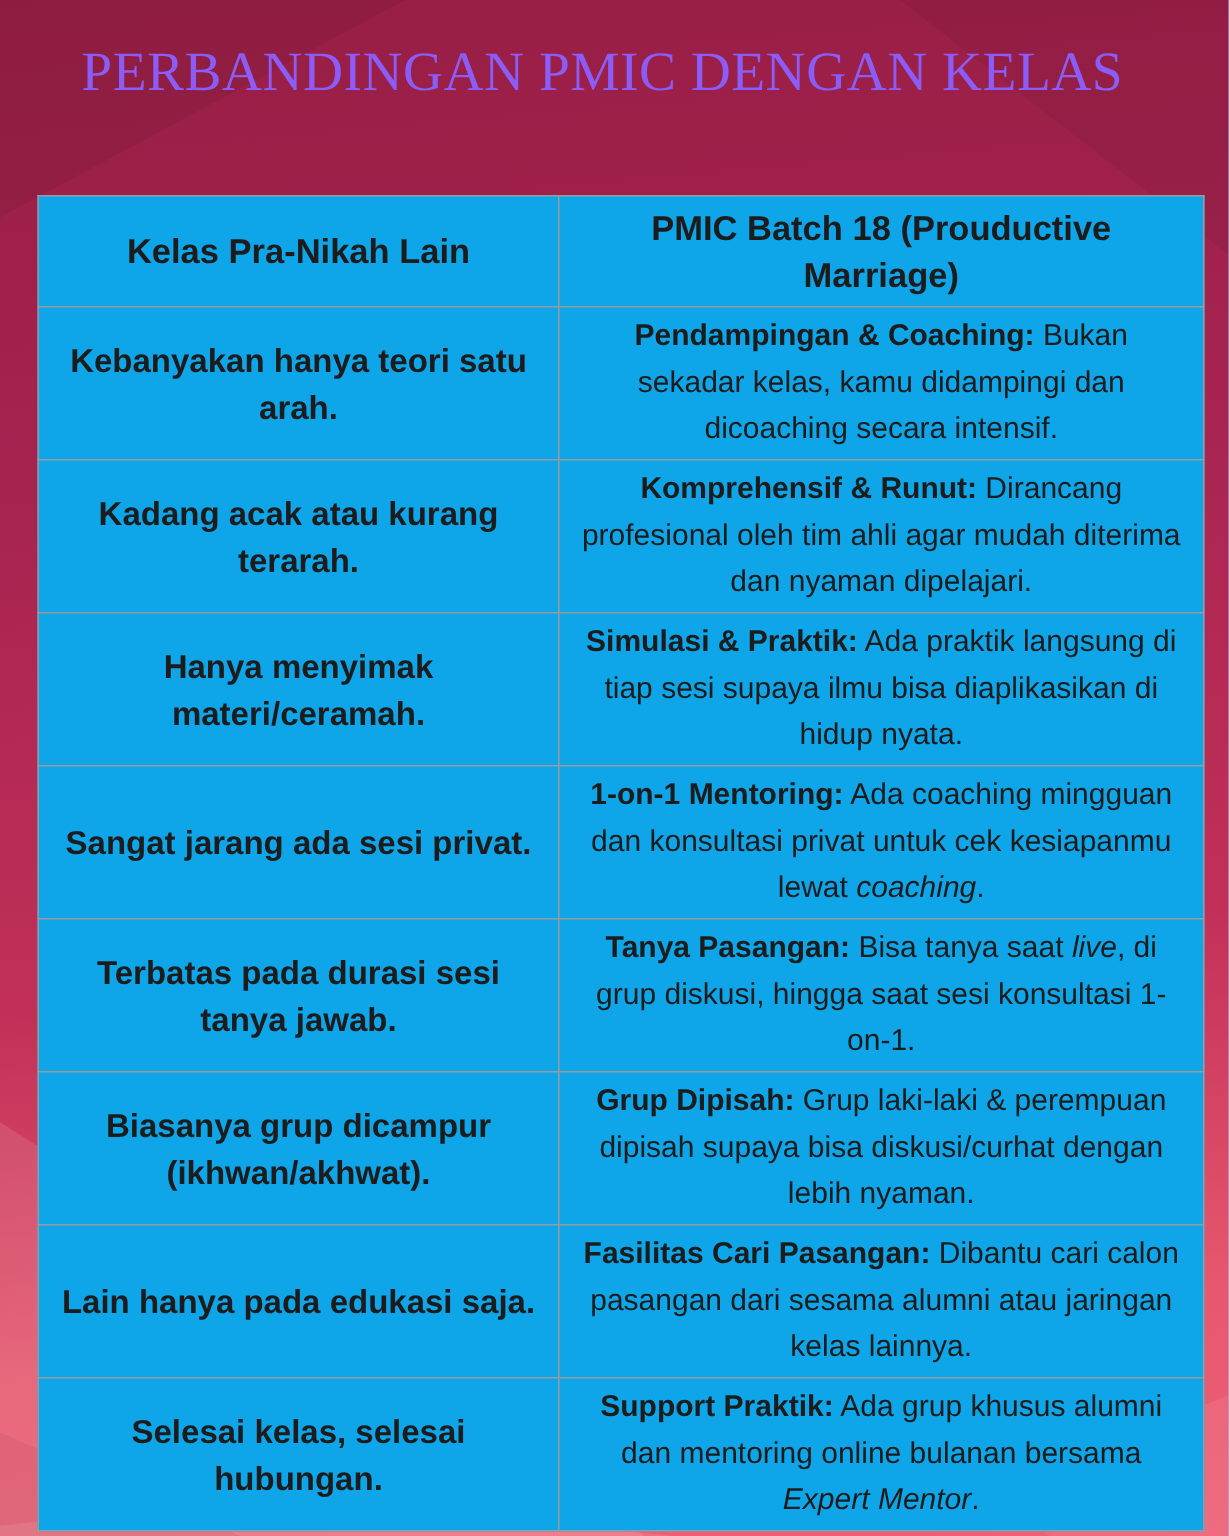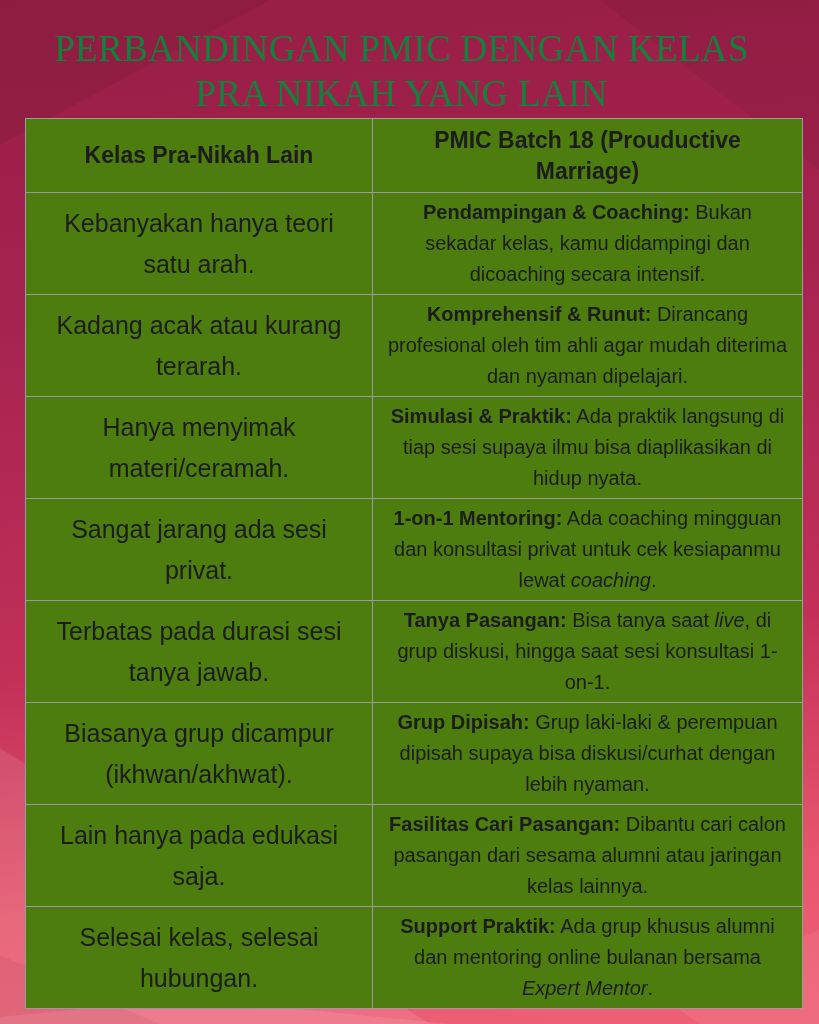--- a/index.html
+++ b/index.html
@@ -14,67 +14,66 @@
   .facet.f1 { background: rgba(0,0,0,0.06); clip-path: polygon(0 0, 270px 0, 0 145px); }
   .facet.f2 { background: rgba(0,0,0,0.05); clip-path: polygon(819px 0, 600px 0, 819px 170px); }
   .facet.f3 { background: rgba(255,255,255,0.10); clip-path: polygon(0 748px, 0 1024px, 430px 1024px); }
   .facet.f4 { background: rgba(255,255,255,0.10); clip-path: polygon(190px 998px, -70px 1024px, 450px 1024px); }
   .facet.f5 { background: rgba(255,255,255,0.07); clip-path: polygon(660px 996px, 819px 930px, 819px 1024px, 700px 1024px); }
   .facet.f6 { background: rgba(0,0,0,0.05); clip-path: polygon(0 1024px, 0 955px, 160px 1024px); }
 
   .title-wrap {
     position: absolute; top: 26px; left: 0; right: 16px;
     text-align: center;
-    color: #15803d;
+    color: #8b5cf6;
     font-family: "Liberation Serif", "DejaVu Serif", serif;
     font-size: 37px; line-height: 45px; font-weight: 400;
     letter-spacing: 0.3px;
   }
   .title-line { white-space: nowrap; }
 
   table.cmp {
-    position: absolute; top: 118px; left: 25px;
+    position: absolute; top: 130px; left: 25px;
     width: 777px; height: 882px;
     border-collapse: collapse;
-    background: #4d7c0f;
+    background: #0ea5e9;
     table-layout: fixed;
   }
   table.cmp th, table.cmp td {
     border: 1px solid #9b9b9b;
     text-align: center;
     vertical-align: middle;
     padding: 4px 14px;
     color: #1c1c1c;
     box-sizing: border-box;
   }
   col.c-left  { width: 347px; }
   col.c-right { width: 430px; }
   tr.hdr { height: 74px; }
   tr.data-row { height: 101px; }
   th.hcell {
     font-size: 23px; line-height: 31px; font-weight: 700;
   }
-  td.cl { font-size: 25px; line-height: 41px; font-weight: 400; }
+  td.cl { font-size: 22px; line-height: 31px; font-weight: 700; }
   td.cr { font-size: 20px; line-height: 31px; font-weight: 400; }
   .b { font-weight: 700; }
   .i { font-style: italic; }
 </style>
 </head>
 <body>
 
 <div class="facet f1"></div>
 <div class="facet f2"></div>
 <div class="facet f3"></div>
 <div class="facet f4"></div>
 <div class="facet f5"></div>
 <div class="facet f6"></div>
 
 <div class="title-wrap">
   <div class="title-line">PERBANDINGAN PMIC DENGAN KELAS</div>
-  <div class="title-line">PRA NIKAH YANG LAIN</div>
 </div>
 
 <table class="cmp">
   <colgroup>
       <col class="c-left">
       <col class="c-right">
     </colgroup>
   <tbody>
       <tr class="hdr">
     <th class="hcell">Kelas Pra-Nikah Lain</th>

